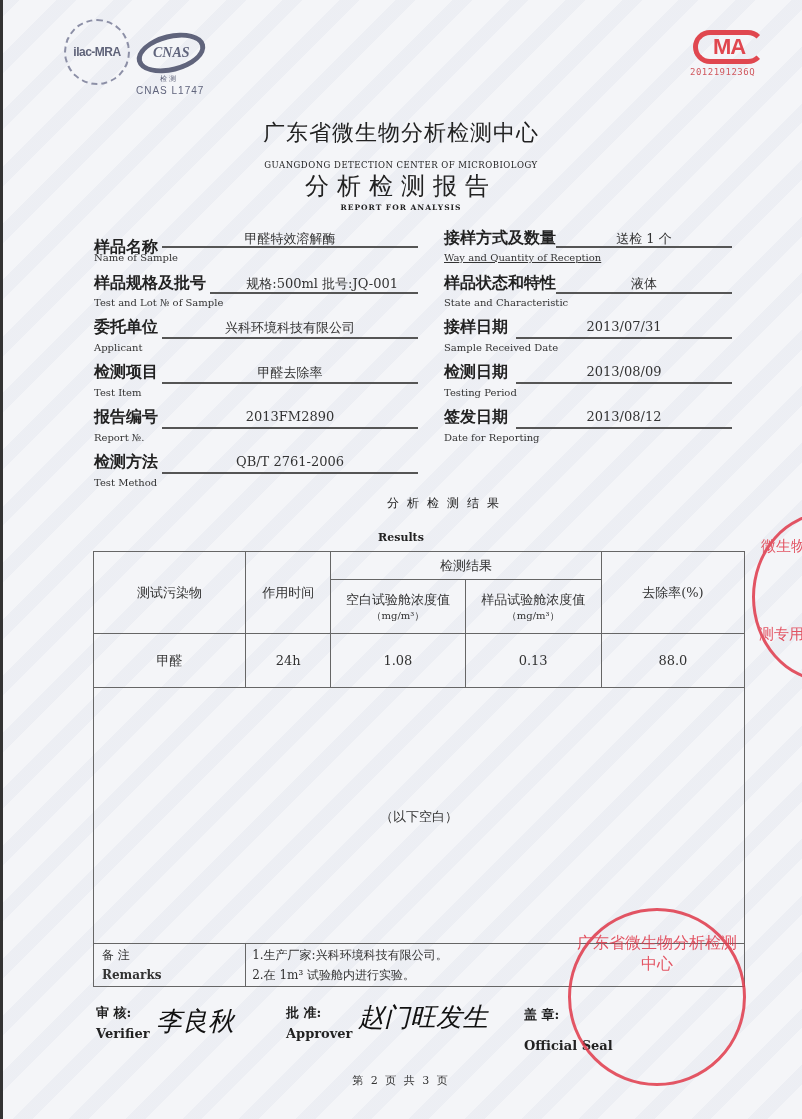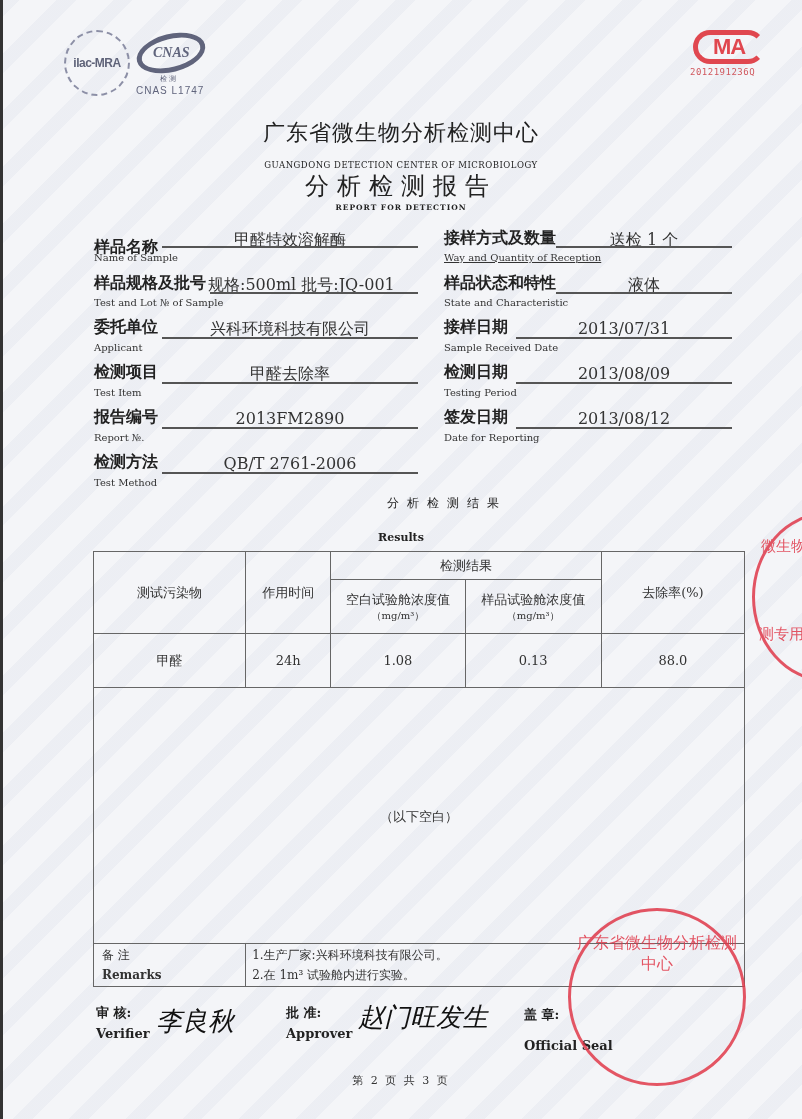--- a/index.html
+++ b/index.html
@@ -10,21 +10,21 @@
     color: #222;
   }
   .page-edge { position: absolute; left: 0; top: 0; width: 3px; height: 1119px; background: #333; }
   .watermark {
     position: absolute; inset: 0; pointer-events: none;
     background-image: repeating-linear-gradient(135deg, rgba(170,180,205,0.10) 0 14px, rgba(255,255,255,0) 14px 40px);
   }
   .abs { position: absolute; }
 
   
-  .ilac { left: 64px; top: 30px; width: 66px; height: 66px; border-radius: 50%;
+  .ilac { left: 64px; top: 19px; width: 66px; height: 66px; border-radius: 50%;
     border: 2px dashed #8c8fa6; box-sizing: border-box; display:flex; align-items:center; justify-content:center; }
   .ilac span { font-family: "Liberation Sans", sans-serif; font-weight: bold; font-size: 12px; color: #5f6379; letter-spacing: -0.5px; }
   .cnas-oval { left: 136px; top: 34px; width: 70px; height: 38px; border-radius: 50%;
     border: 5px solid #60647c; box-sizing: border-box; transform: rotate(-14deg); display:flex; align-items:center; justify-content:center; }
   .cnas-oval span { font-family: "Liberation Serif", serif; font-style: italic; font-weight: bold; font-size: 14px; color: #60647c; transform: rotate(14deg); }
   .cnas-small { left: 160px; top: 74px; font-family: "Liberation Sans", sans-serif; font-size: 7px; color:#60647c; }
   .cnas-code { left: 136px; top: 85px; font-family: "Liberation Sans", sans-serif; font-size: 10px; color:#60647c; letter-spacing: 1px; }
 
   .cma { left: 693px; top: 30px; width: 72px; height: 34px; border: 5px solid #e0474f; border-right-color: transparent;
     border-radius: 17px; box-sizing: border-box; display:flex; align-items:center; justify-content:center; }
@@ -34,21 +34,21 @@
   
   .h-cn { left: 0; width: 802px; text-align: center; }
   .title1 { top: 118px; font-size: 22px; letter-spacing: 1px; }
   .title1-en { top: 160px; font-size: 8.5px; font-weight: normal; letter-spacing: 0.5px; }
   .title2 { top: 170px; font-size: 24px; letter-spacing: 8px; }
   .title2-en { top: 203px; font-size: 7.5px; font-weight: bold; letter-spacing: 1px; }
 
   
   .f-label { font-size: 16px; font-weight: bold; color: #222; }
   .f-en { font-size: 10px; color: #333; }
-  .f-val { font-size: 16px; color: #333; text-align: center; }
+  .f-val { font-size: 13px; color: #333; text-align: center; }
   .f-line { height: 2px; background: #555; }
 
   
   .res-title { top: 495px; font-size: 12px; letter-spacing: 8px; margin-left: 46px; }
   .res-en { top: 531px; font-size: 11px; font-weight: bold; }
 
   
   table.results { position: absolute; left: 93px; top: 551px; width: 652px; border-collapse: collapse; font-size: 13px; }
   table.results td { border: 1.5px solid #666; text-align: center; vertical-align: middle; color:#333; }
   .unit { font-size: 10px; }
@@ -87,31 +87,31 @@
 
 <div class="abs cma">
     <span>MA</span>
   </div>
 
 <div class="abs cma-code">2012191236Q</div>
 
 <div class="abs h-cn title1">广东省微生物分析检测中心</div>
 <div class="abs h-cn title1-en">GUANGDONG DETECTION CENTER OF MICROBIOLOGY</div>
 <div class="abs h-cn title2">分析检测报告</div>
-<div class="abs h-cn title2-en">REPORT FOR DETECTION</div>
+<div class="abs h-cn title2-en">REPORT FOR ANALYSIS</div>
 
 <div>
   <div class="abs f-label" style="left:94px;top:220px;margin-top:17px;">样品名称</div>
   <div class="abs f-val" style="left:162px;top:230px;width:256px;">甲醛特效溶解酶</div>
   <div class="abs f-line" style="left:162px;top:246px;width:256px;"></div>
   <div class="abs f-en" style="left:94px;top:252px;">Name of Sample</div>
 </div>
 <div>
   <div class="abs f-label" style="left:94px;top:273px;">样品规格及批号</div>
-  <div class="abs f-val" style="left:208px;top:275px;width:190px;text-align:left;">规格:500ml 批号:JQ-001</div>
+  <div class="abs f-val" style="left:208px;top:275px;width:190px;text-align:right;">规格:500ml 批号:JQ-001</div>
   <div class="abs f-line" style="left:210px;top:292px;width:208px;"></div>
   <div class="abs f-en" style="left:94px;top:297px;">Test and Lot № of Sample</div>
 </div>
 <div>
   <div class="abs f-label" style="left:94px;top:317px;">委托单位</div>
   <div class="abs f-val" style="left:162px;top:319px;width:256px;">兴科环境科技有限公司</div>
   <div class="abs f-line" style="left:162px;top:337px;width:256px;"></div>
   <div class="abs f-en" style="left:94px;top:342px;">Applicant</div>
 </div>
 <div>

